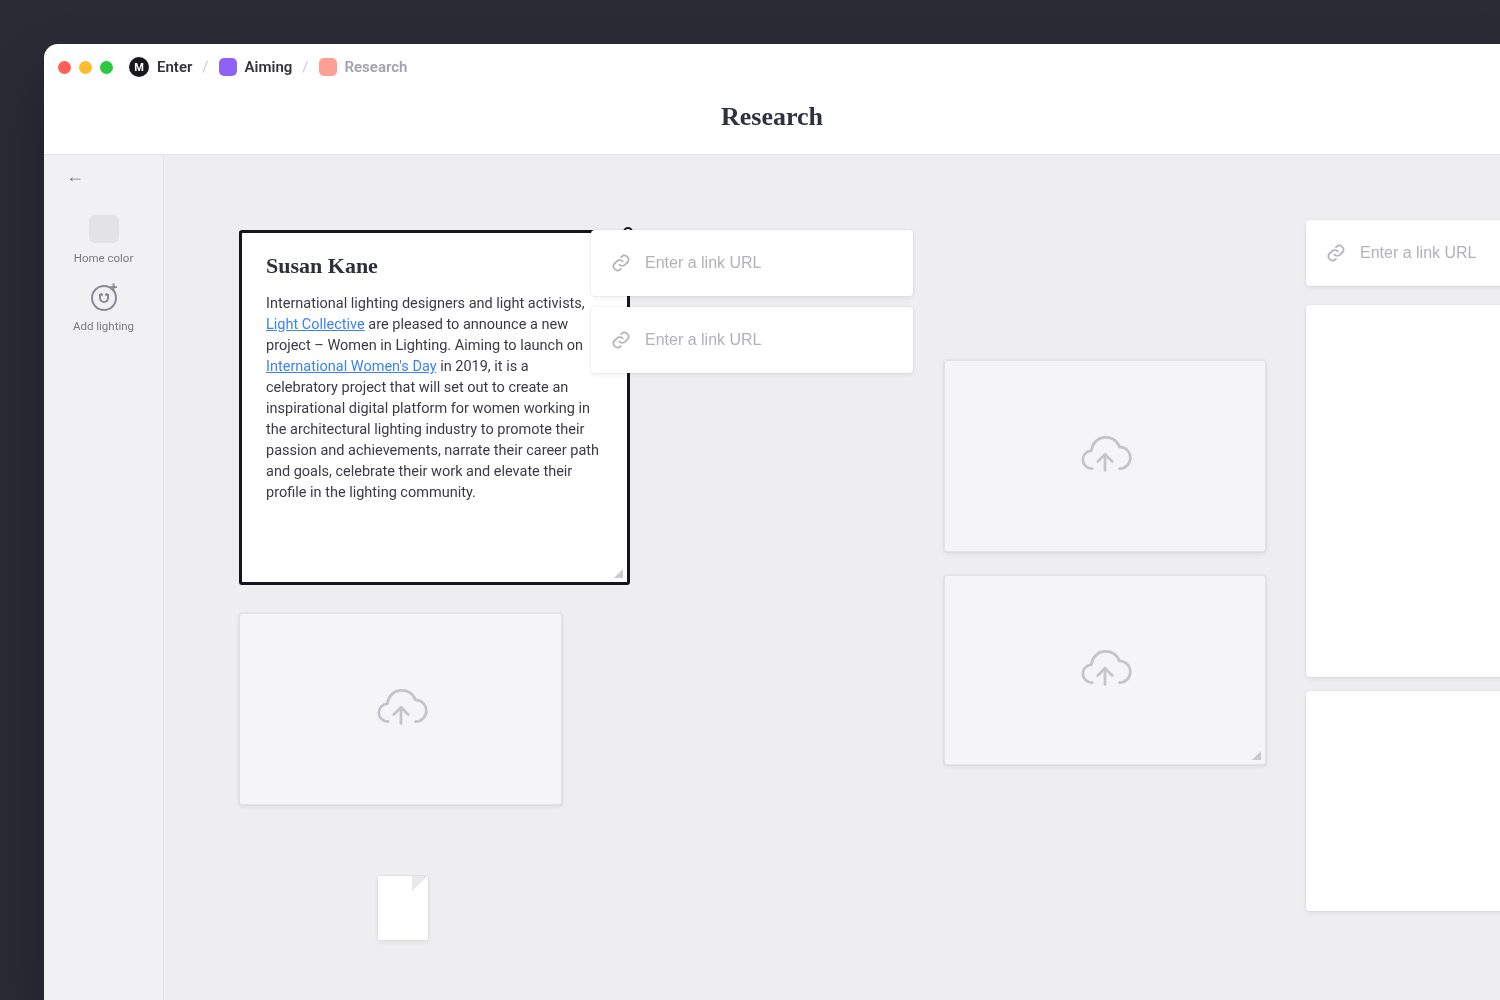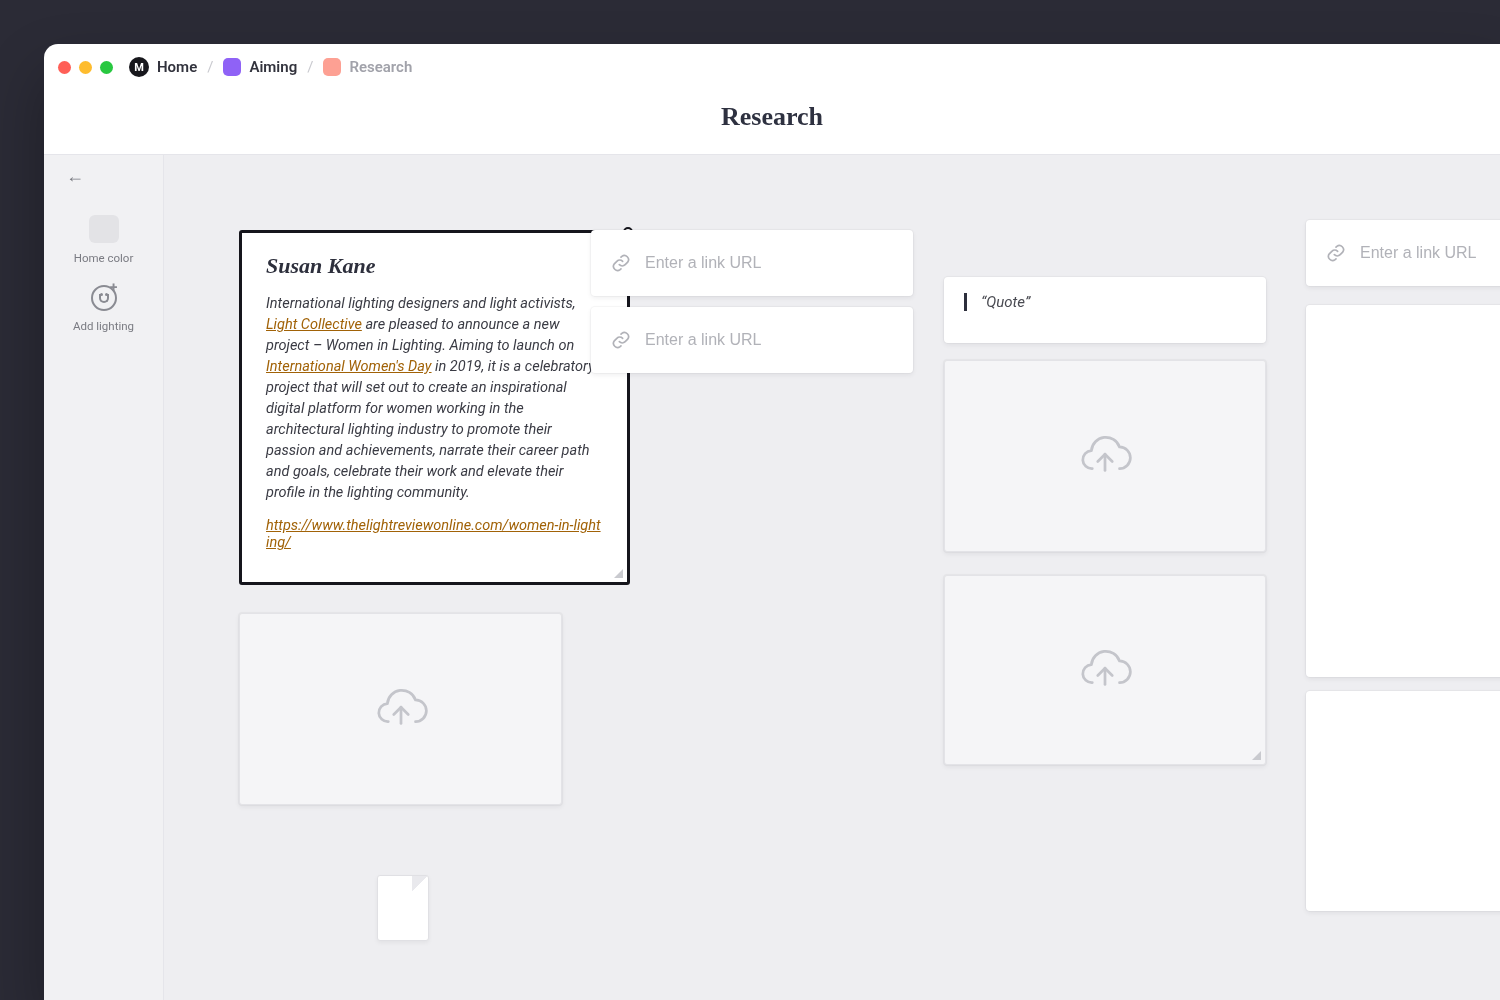--- a/index.html
+++ b/index.html
@@ -122,27 +122,27 @@
     border-radius: 4px;
     box-shadow: 0 2px 5px rgba(30,30,40,0.07), 0 0 0 1px rgba(30,30,40,0.03);
   }
 
   
   .card.selected {
     box-shadow: none;
     border: 3px solid #15151c;
     border-radius: 3px;
   }
-  .card-main { left: 75px; top: 75px; width: 391px; min-height: 355px; padding: 20px 24px 20px; font-style: italic; }
+  .card-main { left: 75px; top: 75px; width: 391px; min-height: 355px; padding: 20px 24px 20px; }
   .card-main h2 {
     font-family: Georgia, "Times New Roman", serif;
     font-size: 22px; font-weight: 700; margin-bottom: 14px; color: #2d2f3c;
   }
   .card-main .body { font-size: 14.5px; line-height: 1.45; color: #3a3b44; }
-  .card-main a { color: #a16207; text-decoration: underline; }
+  .card-main a { color: #3b82f6; text-decoration: underline; }
   .card-main .url { margin-top: 14px; word-break: break-all; font-size:14.5px; }
   .resize-dot {
     position:absolute; top:-6px; right:-6px; width:10px; height:10px;
     background:#fff; border:2px solid #15151c; border-radius:50%;
   }
   .resize-tri {
     position:absolute; bottom:4px; right:4px; width:0; height:0;
     border-left: 9px solid transparent; border-bottom: 9px solid #c9cacf;
   }
 
@@ -207,21 +207,21 @@
   <div class="topbar">
     <div class="traffic">
       <span class="t-red"></span>
       <span class="t-yellow"></span>
       <span class="t-green"></span>
     </div>
     <span class="app-icon">M</span>
 
     <div class="crumbs">
       <span class="crumb">
-        <span>Home</span>
+        <span>Enter</span>
       </span>
       <span class="sep">/</span>
       <span class="crumb">
         <span class="crumb-chip chip-purple"></span>
         <span>Aiming</span>
       </span>
       <span class="sep">/</span>
       <span class="crumb muted">
         <span class="crumb-chip chip-salmon"></span>
         <span>Research</span>
@@ -252,21 +252,20 @@
     </div>
 
     <div class="canvas">
 
       <div class="card card-main selected">
         <span class="resize-dot"></span>
         <h2>Susan Kane</h2>
         <div class="body">
           <span>International lighting designers and light activists, </span><a href="#">Light Collective</a><span> are pleased to announce a new project – Women in Lighting.  Aiming to launch on </span><a href="#">International Women's Day</a><span> in 2019, it is a celebratory project that will set out to create an inspirational digital platform for women working in the architectural lighting industry to promote their passion and achievements, narrate their career path and goals, celebrate their work and elevate their profile in the lighting community.</span>
         </div>
-        <div class="url"><a href="#">https://www.thelightreviewonline.com/women-in-lighting/</a></div>
         <span class="resize-tri"></span>
       </div>
 
       <div class="card link-card p-link1">
         <span class="link-icon">
           <svg class="link-svg" viewBox="0 0 24 24">
               <path d="M10 14a5 5 0 0 0 7 0l3-3a5 5 0 0 0-7-7l-1 1"></path>
               <path d="M14 10a5 5 0 0 0-7 0l-3 3a5 5 0 0 0 7 7l1-1"></path>
             </svg>
         </span>
@@ -276,23 +275,20 @@
       <div class="card link-card p-link2">
         <span class="link-icon">
           <svg class="link-svg" viewBox="0 0 24 24">
               <path d="M10 14a5 5 0 0 0 7 0l3-3a5 5 0 0 0-7-7l-1 1"></path>
               <path d="M14 10a5 5 0 0 0-7 0l-3 3a5 5 0 0 0 7 7l1-1"></path>
             </svg>
         </span>
         <input type="text" placeholder="Enter a link URL" style="">
       </div>
 
-      <div class="card quote-card p-quote">
-        <div class="bar">“Quote”</div>
-      </div>
 
       <div class="card drop-card p-drop1">
         <span class="cloud">
           <svg viewBox="0 0 64 48" fill="none" stroke="#c4c5cb" stroke-width="3" stroke-linecap="round" stroke-linejoin="round">
             <path d="M48 38a12 12 0 0 0 0-24 16 16 0 0 0-31 4 10 10 0 0 0 1 20"></path>
             <path d="M32 40V22"></path>
               <path d="M24 30l8-8 8 8"></path>
           </svg>
         </span>
       </div>

